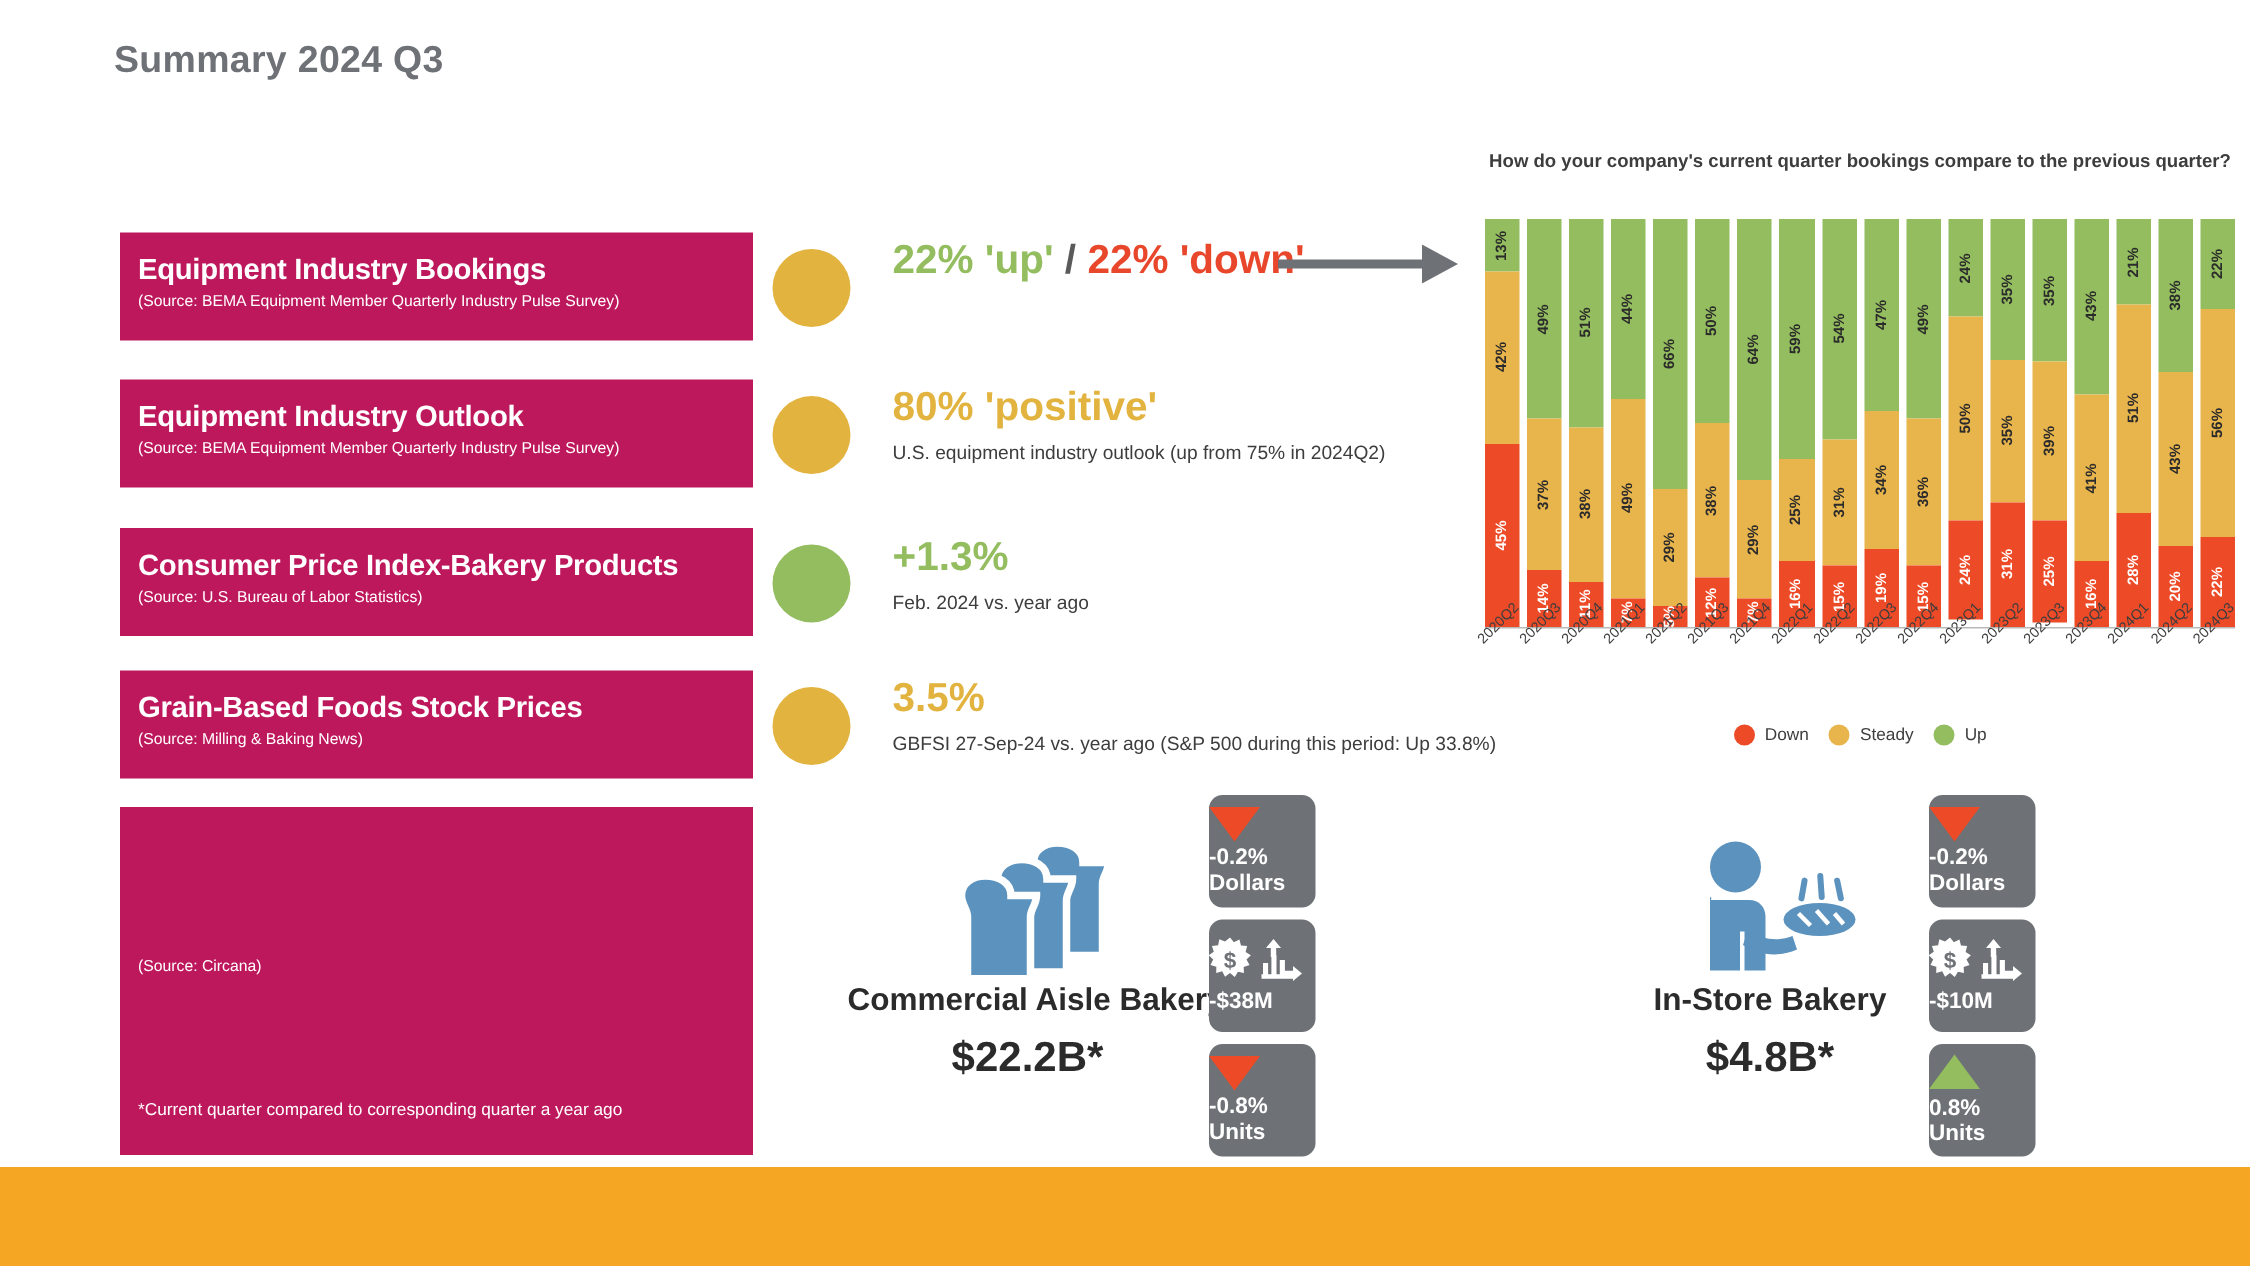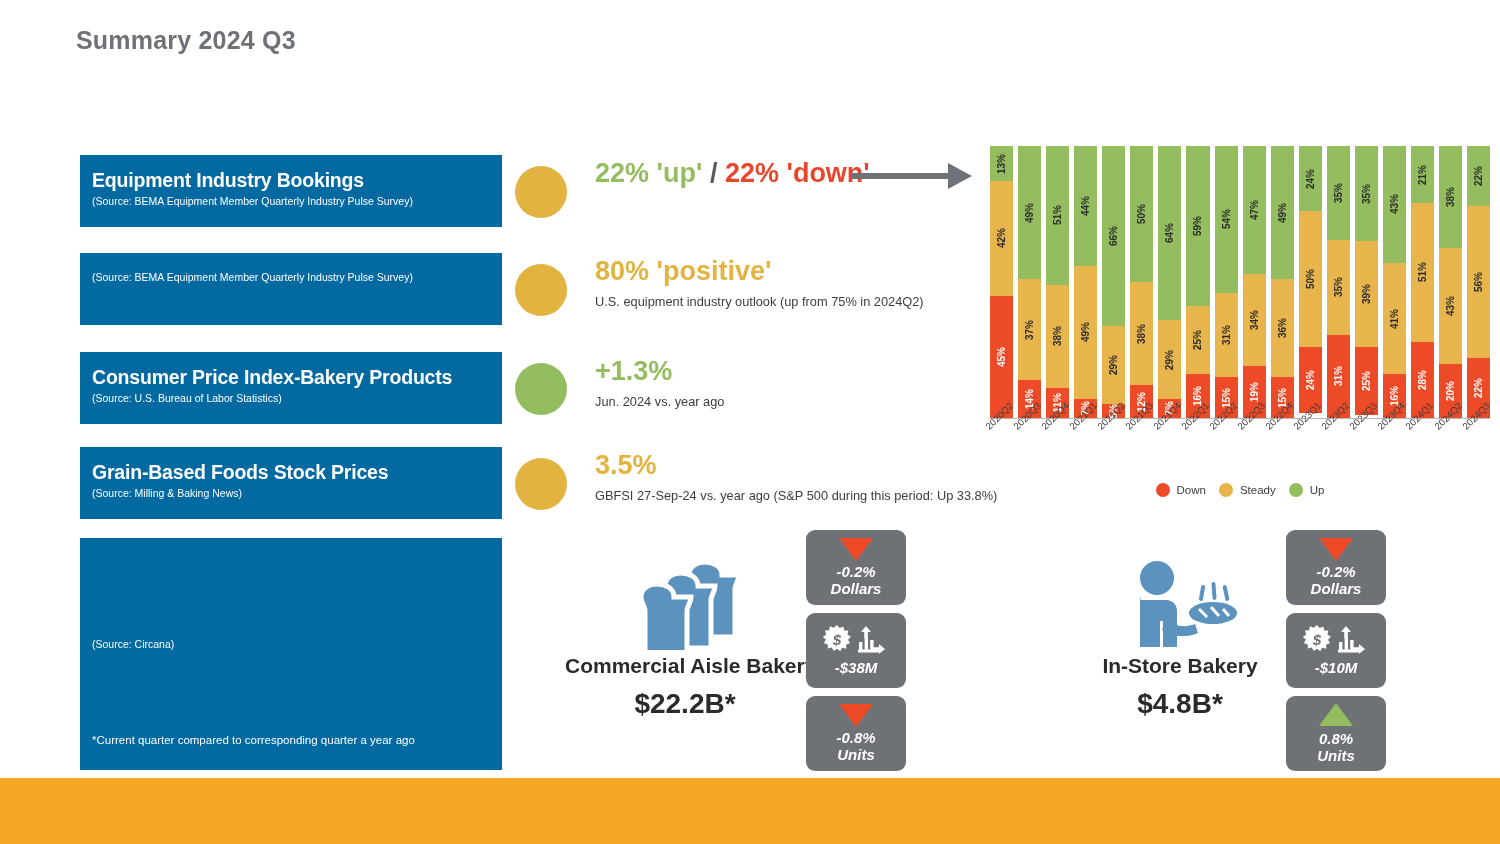--- a/index.html
+++ b/index.html
@@ -19,21 +19,21 @@
     background:#6e7277; display:flex; flex-direction:column;
     align-items:center; justify-content:center; color:#fff;
   }
   #logo .bema { font-size:33px; font-weight:bold; letter-spacing:-1px; line-height:1; }
   #logo .intel { font-size:18px; font-weight:bold; letter-spacing:2px; margin-top:1px; line-height:1; }
   #page-title { margin-left:46px; font-size:25px; font-weight:bold; color:#6e7277; letter-spacing:.2px; }
 
   
   .panel {
     position:absolute; left:80px; width:422px;
-    background:#0369a1; color:#fff; padding:14px 12px 14px 12px;
+    background:#be185d; color:#fff; padding:14px 12px 14px 12px;
   }
   .panel .p-title { font-size:19.5px; font-weight:bold; letter-spacing:-.2px; line-height:1.15; }
   .panel .p-source { font-size:10.5px; margin-top:4px; font-weight:normal; }
   #panel0 { top:155px; height:72px; }
   #panel1 { top:253px; height:72px; }
   #panel2 { top:352px; height:72px; }
   #panel3 { top:447px; height:72px; }
   #panel4 { top:538px; height:232px; padding:0; }
   #panel4 .inner { position:absolute; left:12px; top:96px; }
   #panel4 .foot { position:absolute; left:12px; bottom:24px; font-size:11.5px; }
@@ -77,43 +77,44 @@
   .lg { display:flex; align-items:center; gap:7px; }
   .lg i { width:14px; height:14px; border-radius:50%; display:block; }
   .lg span { font-size:11.5px; color:#3d3d3d; }
 
   
   .bakery { position:absolute; }
   .bk-name { font-size:21px; font-weight:bold; color:#2b2b2b; text-align:center; white-space:nowrap; }
   .bk-val  { font-size:28px; font-weight:bold; color:#2b2b2b; text-align:center; margin-top:10px; white-space:nowrap; }
   .stats { position:absolute; width:85px; }
   .stat {
-    width:100px; height:75px; background:#6e7277; border-radius:9px;
+    width:71px; height:75px; background:#6e7277; border-radius:9px;
     margin-bottom:8px; display:flex; flex-direction:column;
-    align-items:center; justify-content:center; color:#fff;font-style:italic;
+    align-items:flex-start; justify-content:center; color:#fff;
   }
   .stat .ln { font-size:15px; font-weight:bold; line-height:1.12; }
   .tri-d { width:0;height:0;border-left:17px solid transparent;border-right:17px solid transparent;border-top:23px solid #ED4B27; margin-bottom:3px; }
   .tri-u { width:0;height:0;border-left:17px solid transparent;border-right:17px solid transparent;border-bottom:23px solid #93BD5E; margin-bottom:5px; }
 
   
   #footer-bar { position:absolute; left:0; bottom:0; width:1500px; height:66px; background:#F5A623; }
 </style>
 </head>
 <body>
 
 <div id="header">
   <div id="page-title">Summary 2024 Q3</div>
 </div>
 
 <div class="panel" id="panel0">
   <div class="p-title">Equipment Industry Bookings</div>
   <div class="p-source">(Source: BEMA Equipment Member Quarterly Industry Pulse Survey)</div>
 </div>
 <div class="panel" id="panel1">
+  <div class="p-title">Equipment Industry Outlook</div>
   <div class="p-source">(Source: BEMA Equipment Member Quarterly Industry Pulse Survey)</div>
 </div>
 <div class="panel" id="panel2">
   <div class="p-title">Consumer Price Index-Bakery Products</div>
   <div class="p-source">(Source: U.S. Bureau of Labor Statistics)</div>
 </div>
 <div class="panel" id="panel3">
   <div class="p-title">Grain-Based Foods Stock Prices</div>
   <div class="p-source">(Source: Milling &amp; Baking News)</div>
 </div>
@@ -140,30 +141,31 @@
 
 <div class="dot" style="left:515px; top:264px; background:#E2B33F;"></div>
 <div class="metric" style="top:258px;">
   <div class="big c-gold">80% 'positive'</div>
   <div class="sub">U.S. equipment industry outlook (up from 75% in 2024Q2)</div>
 </div>
 
 <div class="dot" style="left:515px; top:363px; background:#93BD5E;"></div>
 <div class="metric" style="top:358px;">
   <div class="big c-green">+1.3%</div>
-  <div class="sub">Jun. 2024 vs. year ago</div>
+  <div class="sub">Feb. 2024 vs. year ago</div>
 </div>
 
 <div class="dot" style="left:515px; top:458px; background:#E2B33F;"></div>
 <div class="metric" style="top:452px;">
   <div class="big c-gold">3.5%</div>
   <div class="sub">GBFSI 27-Sep-24 vs. year ago (S&amp;P 500 during this period: Up 33.8%)</div>
 </div>
 
 <div id="chart">
+  <div id="chart-title">How do your company's current quarter bookings compare to the previous quarter?</div>
   <div id="plot">
       <div class="bar">
         <div class="seg up" style="height: 13%; background: rgb(147, 189, 94);">
           <span>13%</span>
         </div>
         <div class="seg steady" style="height: 42%; background: rgb(232, 181, 77);">
           <span>42%</span>
         </div>
         <div class="seg down" style="height: 45%; background: rgb(237, 75, 39);">
           <span>45%</span>

